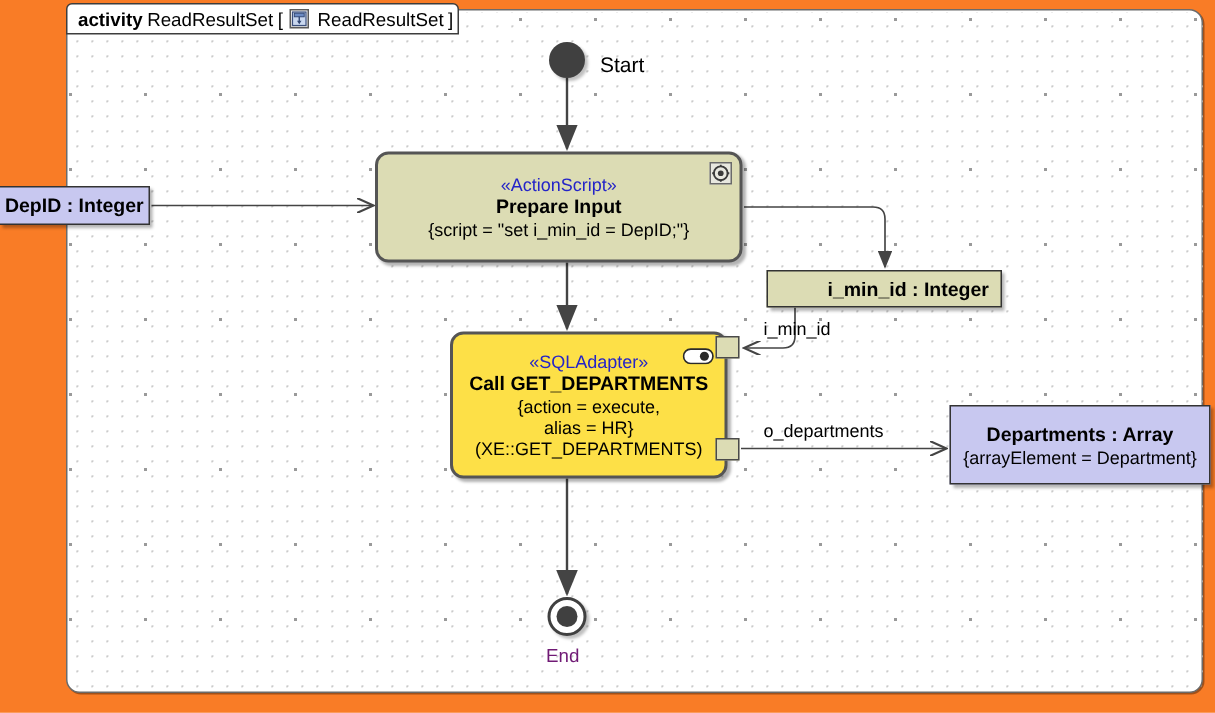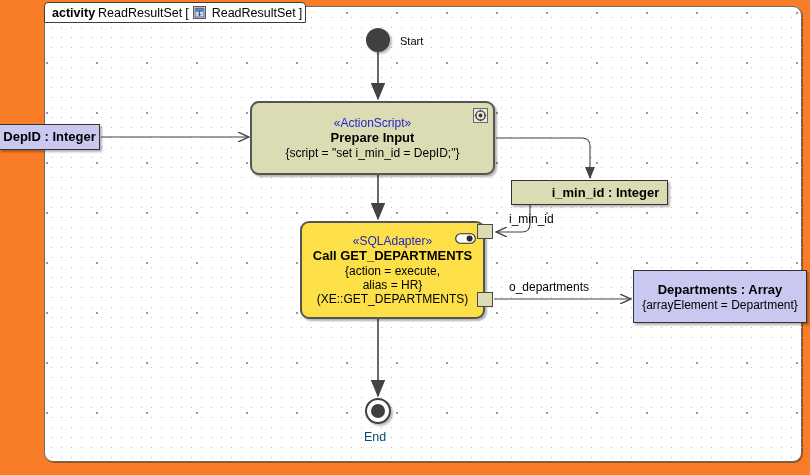--- a/index.html
+++ b/index.html
@@ -206,21 +206,21 @@
     left: 366px; top: 28px;
     width: 24px; height: 24px;
     border-radius: 50%;
     background: #404040;
     box-shadow: 2px 2px 2px rgba(0,0,0,0.25);
     z-index: 4;
   }
   #label-start {
     position: absolute;
     left: 400px; top: 35px;
-    font-size: 11px; color: #000;
+    font-size: 14px; color: #000;
     z-index: 4;
   }
   #node-end {
     position: absolute;
     left: 365px; top: 398px;
     width: 26px; height: 26px;
     border-radius: 50%;
     background: #ffffff;
     border: 2px solid #404040;
     box-sizing: border-box;
@@ -231,21 +231,21 @@
     content: "";
     position: absolute;
     left: 4px; top: 4px;
     width: 14px; height: 14px;
     border-radius: 50%;
     background: #404040;
   }
   #label-end {
     position: absolute;
     left: 364px; top: 430px;
-    font-size: 12.5px; color: #0c4a6e;
+    font-size: 12.5px; color: #701a75;
     z-index: 4;
   }
 
   
   #edges {
     position: absolute;
     left: 0; top: 0;
     width: 810px; height: 475px;
     z-index: 3;
     pointer-events: none;

